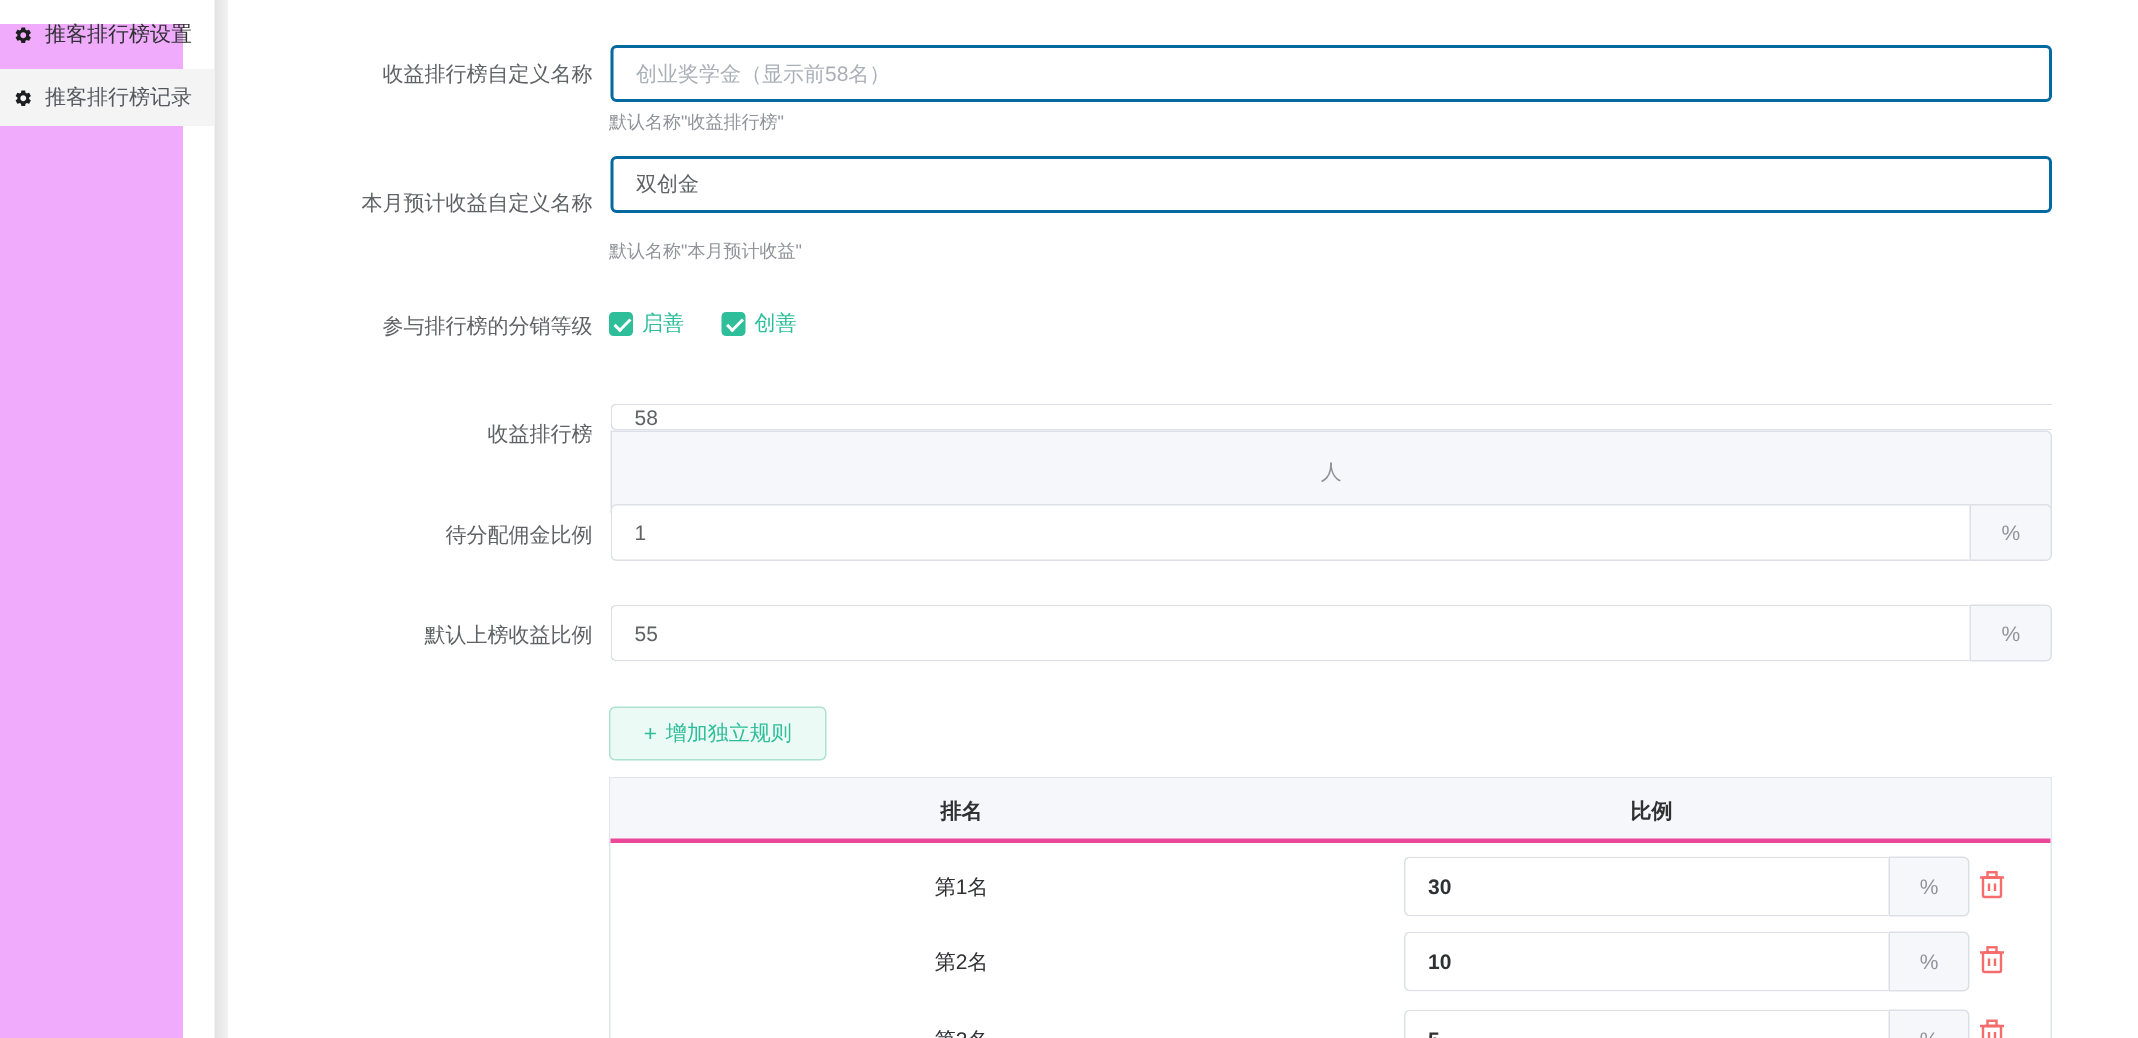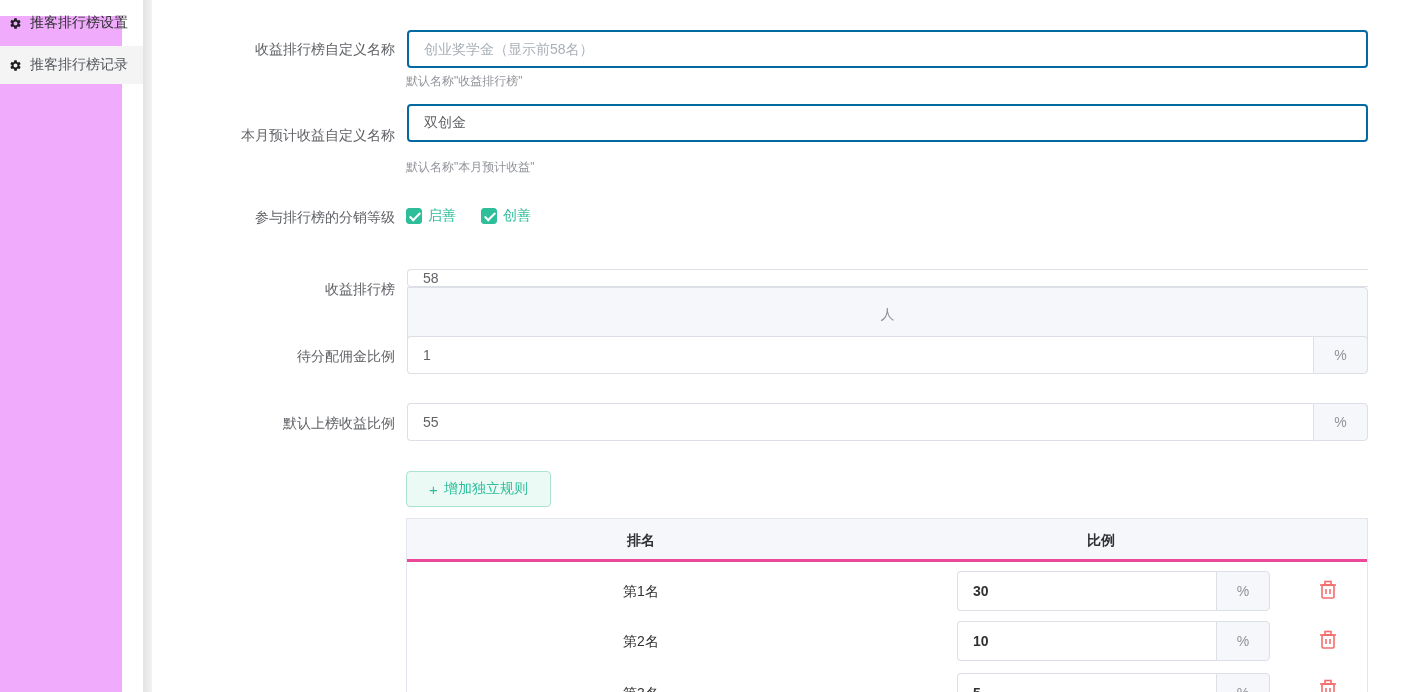--- a/index.html
+++ b/index.html
@@ -51,21 +51,21 @@
 
   
   .rule-table { position:absolute; left:406px; top:518px; width:962px; height:210px;
     border:1px solid #e2e5ec; border-bottom:none; background:#fff; }
   .rt-header { position:absolute; left:0; top:0; width:100%; height:43px; background:#f5f7fa;
     border-bottom:3px solid #ec4899; }
   .rt-h-cell { position:absolute; top:0; height:43px; display:flex; align-items:center;
     justify-content:center; font-size:14px; font-weight:bold; color:#303133; }
   .rt-rank { position:absolute; left:134px; width:200px; text-align:center; font-size:14px;
     font-weight:normal; color:#303133; line-height:16px; }
-  .rt-inp-group { position:absolute; left:550px; width:313px; height:40px; display:flex; }
+  .rt-inp-group { position:absolute; left:529px; width:377px; height:40px; display:flex; }
   .rt-inp-group input { flex:1 1 auto; width:259px; height:40px; border:1px solid #dcdfe6;
     border-right:none; border-radius:4px 0 0 4px; font-size:14px; font-weight:bold; color:#303133;
     padding:0 15px; outline:none; font-family:"Liberation Sans","DejaVu Sans",sans-serif; }
   .rt-inp-group .suffix { flex:0 0 54px; height:40px; background:#f5f7fa; border:1px solid #dcdfe6;
     border-radius:0 4px 4px 0; color:#909399; font-size:14px; display:flex; align-items:center;
     justify-content:center; }
   .trash { position:absolute; left:912px; width:18px; height:20px; cursor:pointer; }
 </style>
 </head>
 <body>

